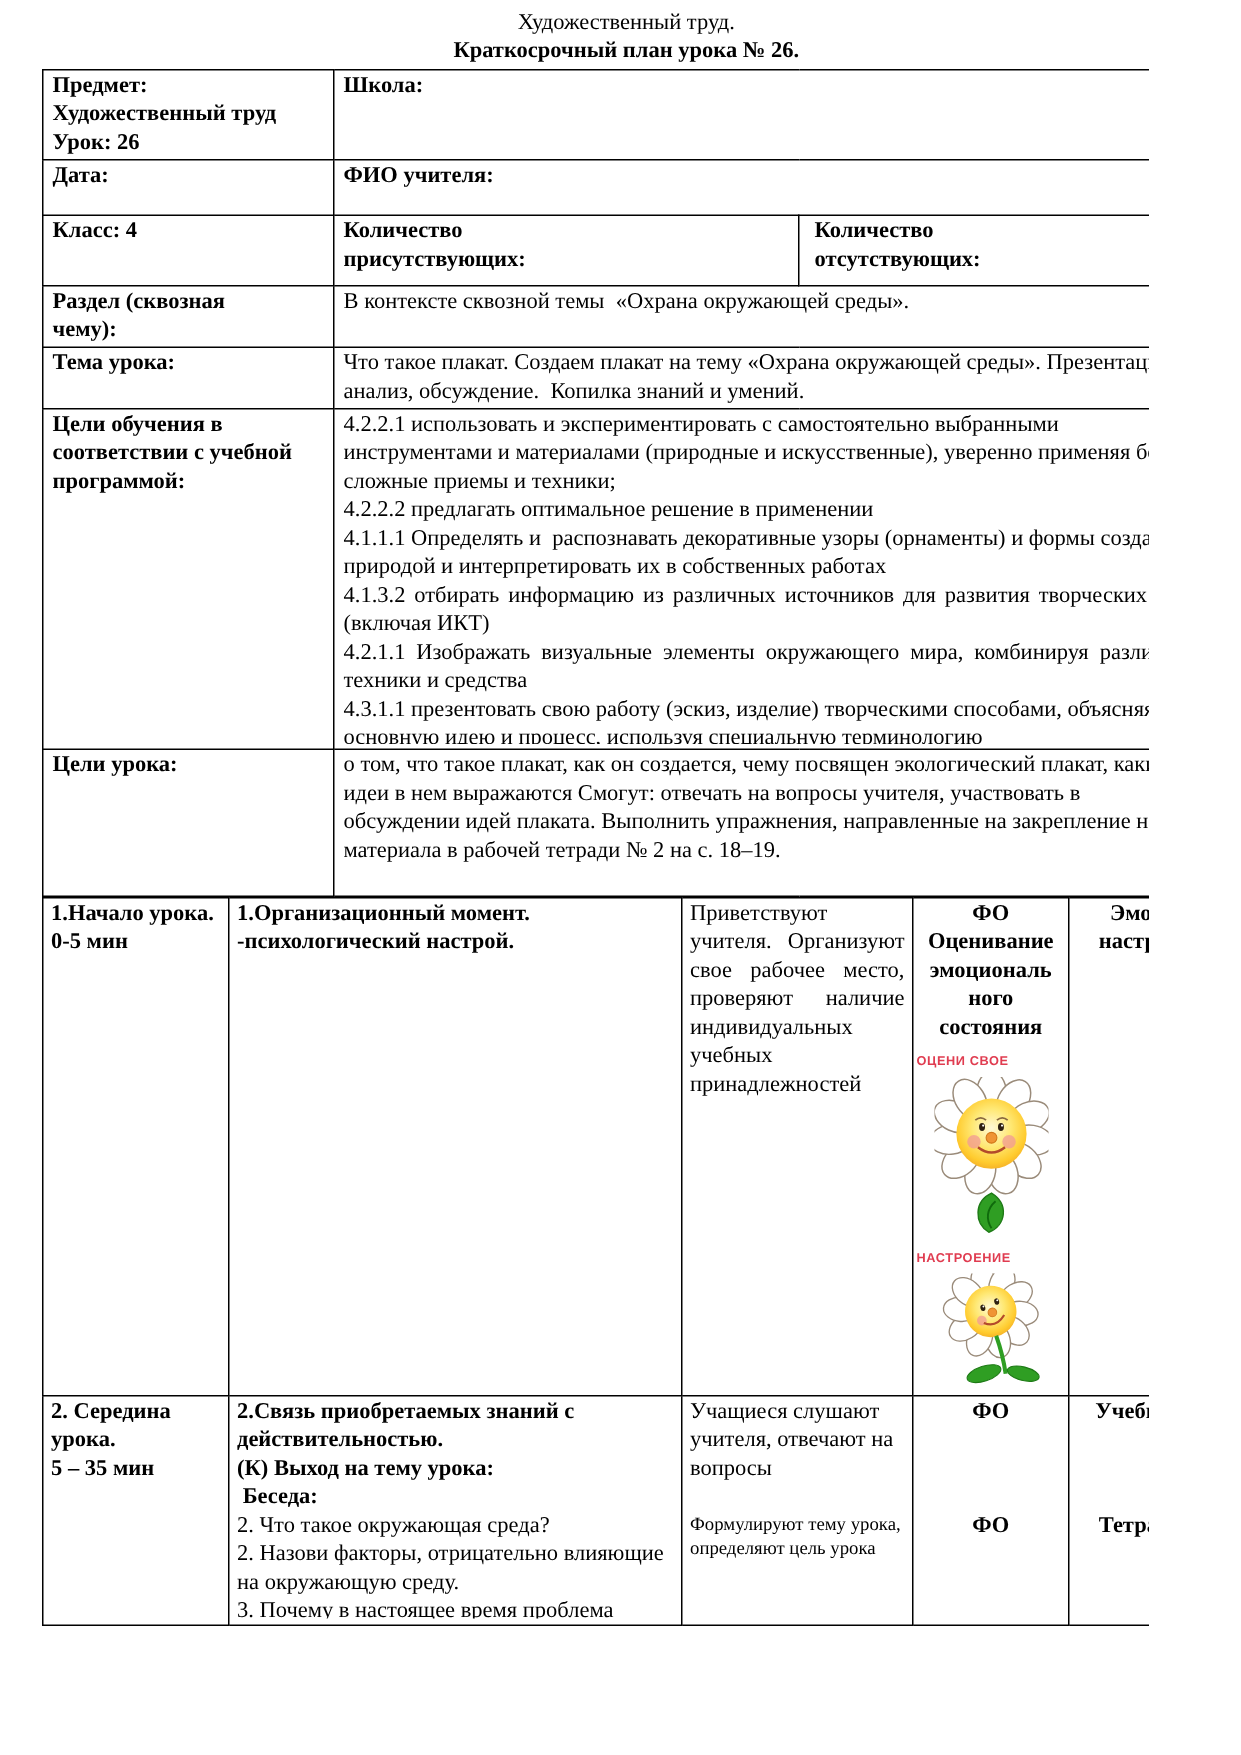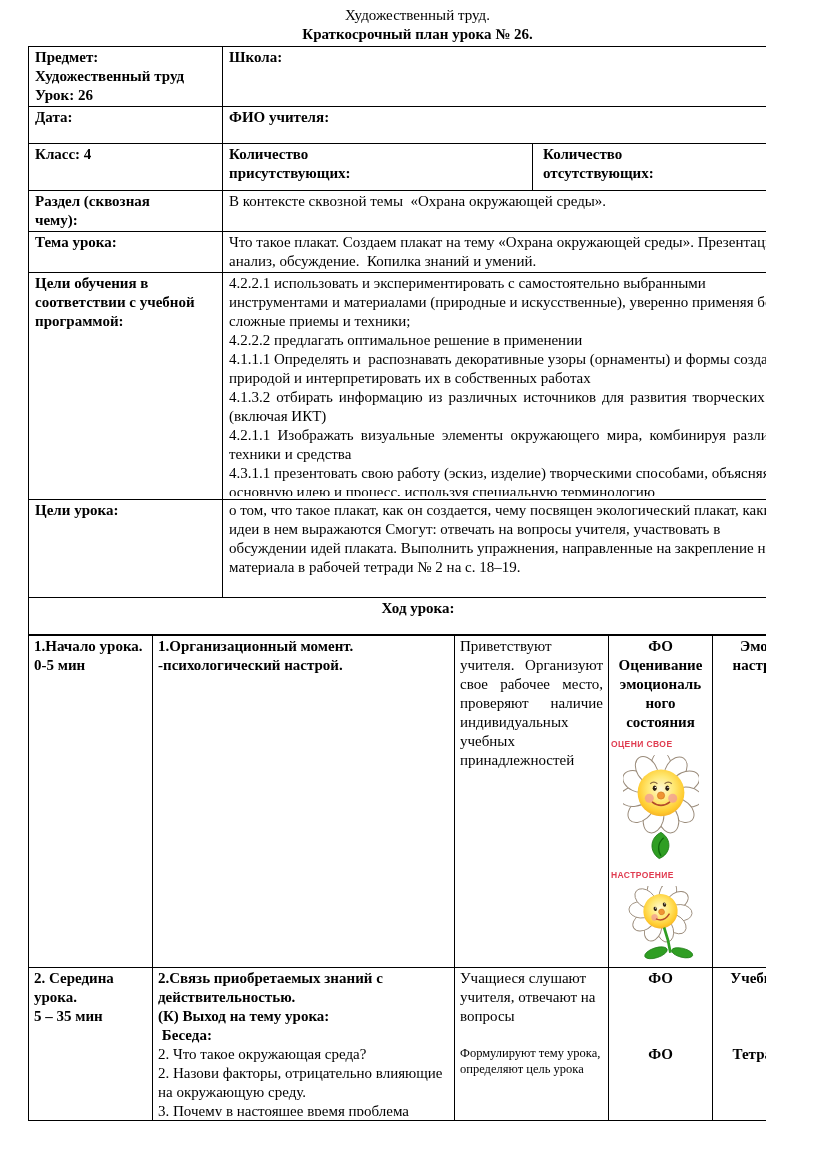--- a/index.html
+++ b/index.html
@@ -112,23 +112,20 @@
             <div class="just">4.2.1.1 Изображать визуальные элементы окружающего мира, комбинируя различные техники и средства</div>
             <div class="pre">4.3.1.1 презентовать свою работу (эскиз, изделие) творческими способами, объясняя основную идею и процесс, используя специальную терминологию</div>
           </div>
         </td>
       </tr>
       <tr style="height:98px">
         <td class="lbl">Цели урока:</td>
         <td colspan="2">
           <div class="clip h-goal">о том, что такое плакат, как он создается, чему посвящен экологический плакат, какие идеи в нем выражаются Смогут: отвечать на вопросы учителя, участвовать в обсуждении идей плаката. Выполнить упражнения, направленные на закрепление нового материала в рабочей тетради № 2 на с. 18–19.</div>
         </td>
-      </tr>
-      <tr style="height:37px">
-        <td colspan="3" class="lbl ctr">Ход урока:</td>
       </tr>
     </tbody>
       </table>
 
     <table class="flow">
       <colgroup>
           <col style="width:124px">
           <col style="width:302px">
           <col style="width:154px">
           <col style="width:104px">

